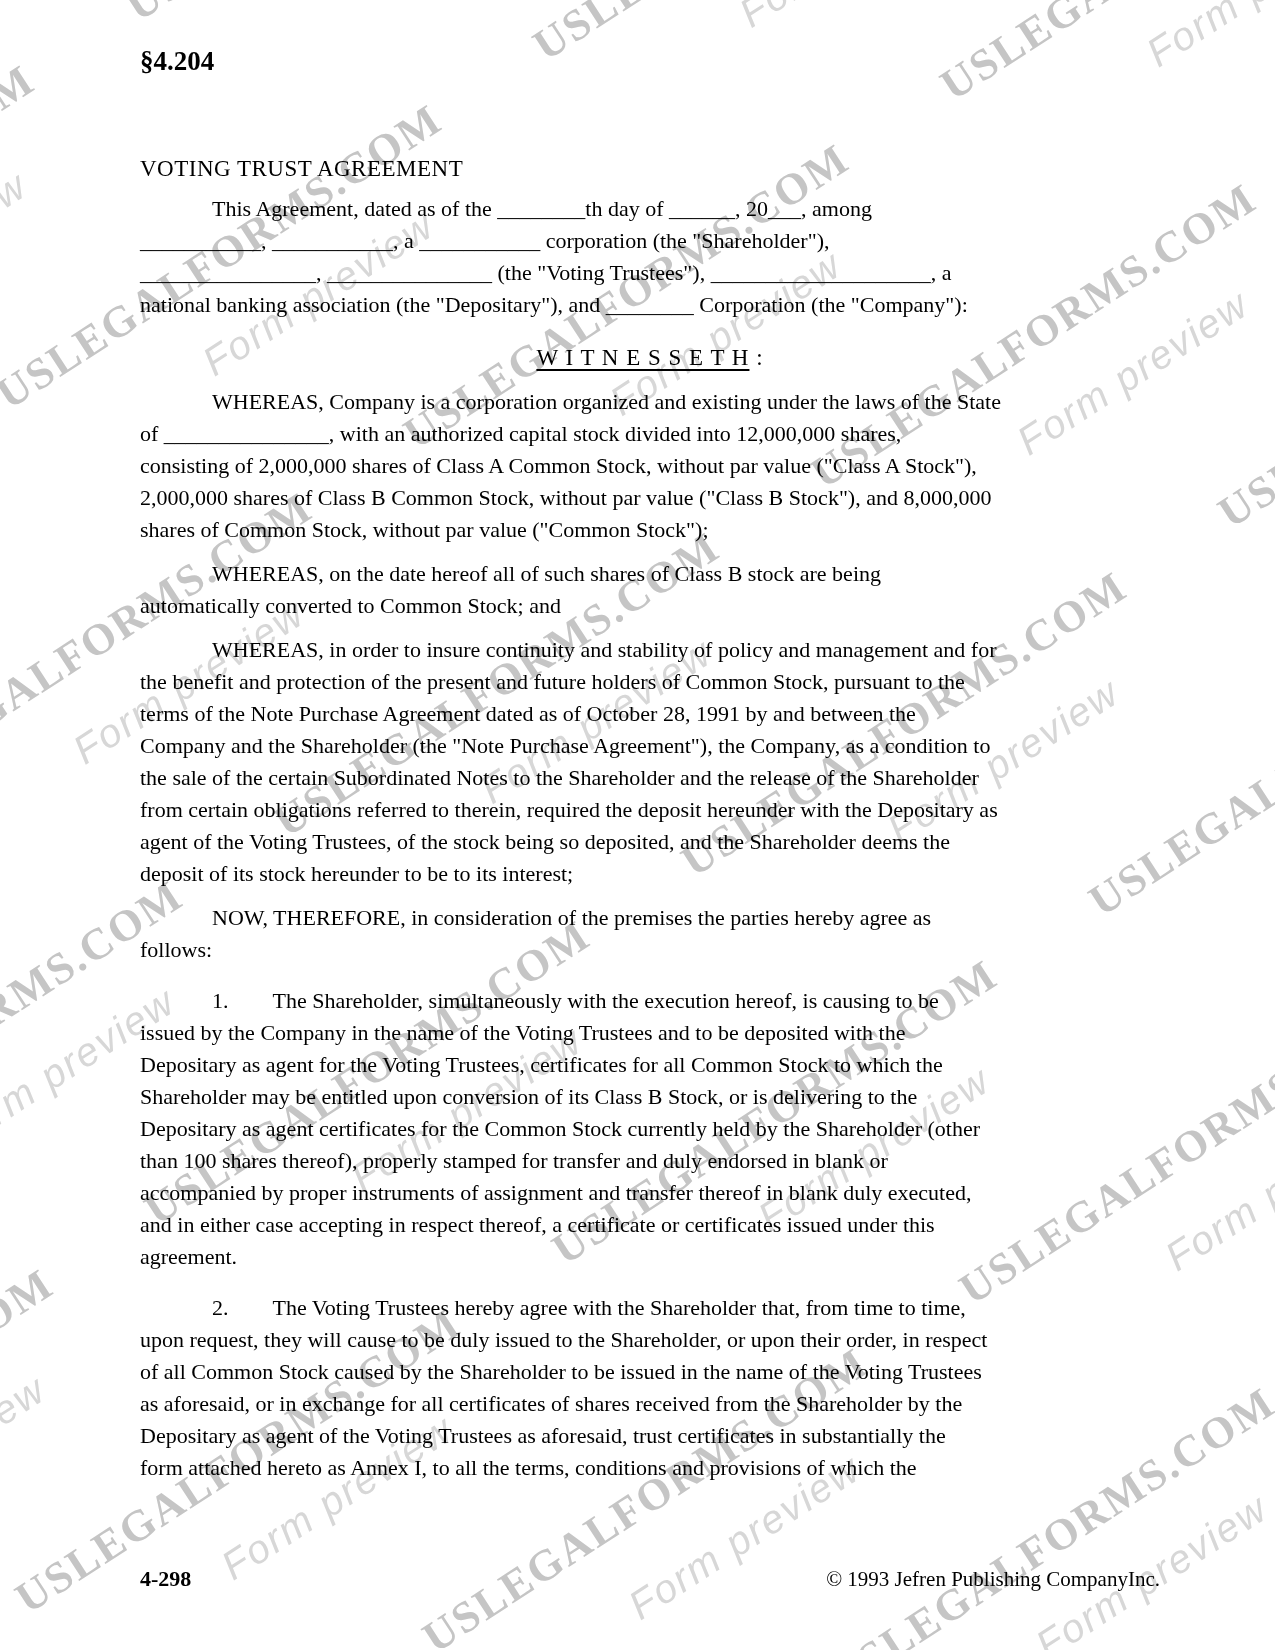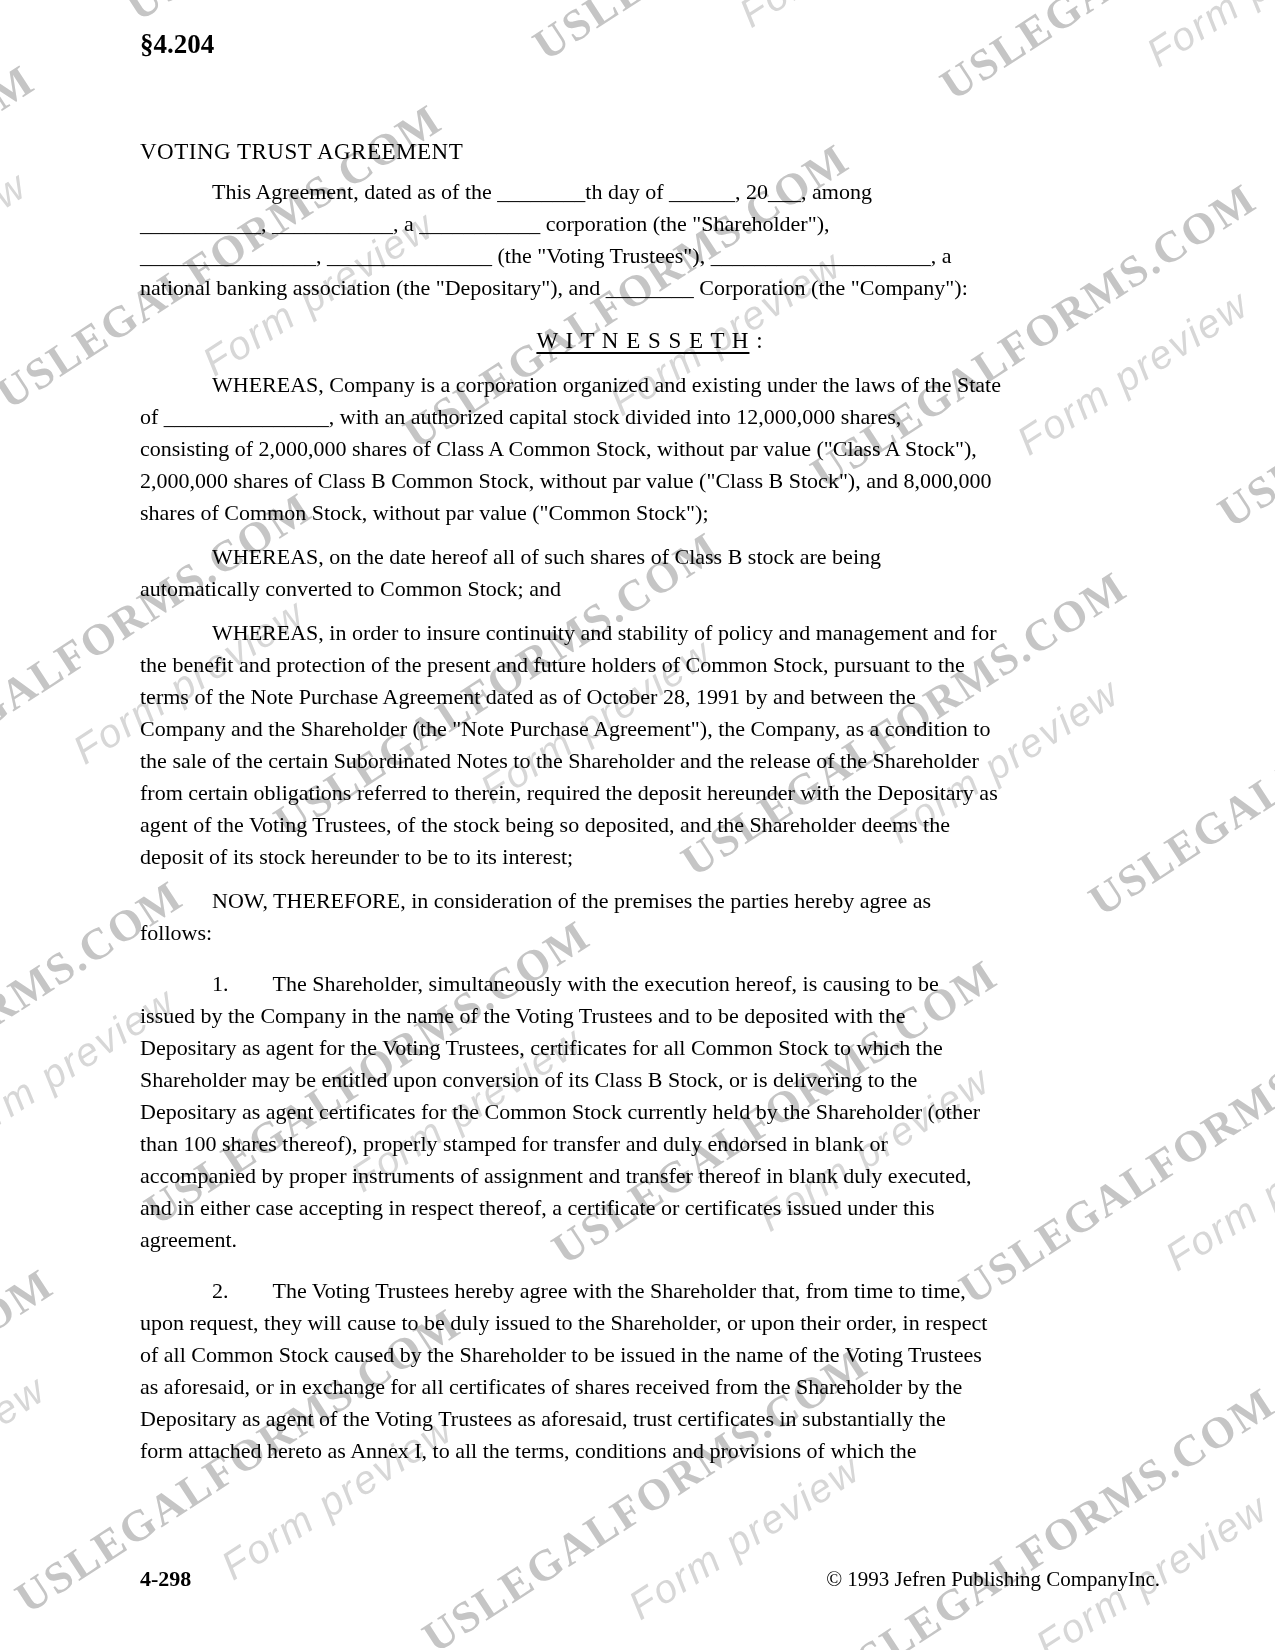--- a/index.html
+++ b/index.html
@@ -35,21 +35,21 @@
     position: absolute;
     font-family: "Liberation Sans", sans-serif;
     font-style: italic;
     font-size: 40px;
     letter-spacing: 2px;
     white-space: nowrap;
   }
 
   
   .content {
-    position: absolute; left: 140px; top: 29px; width: 1020px; z-index: 1; font-family: Liberation Serif, serif;
+    position: absolute; left: 140px; top: 46px; width: 1020px; z-index: 1; font-family: Liberation Serif, serif;
   }
   .header-row {
     display: flex; justify-content: space-between; align-items: baseline;
     font-weight: bold; font-size: 27px; line-height: 30px;
   }
   .doc-title {
     text-align: left;
     font-size: 23px;
     margin-top: 76px;
     line-height: 33px;

